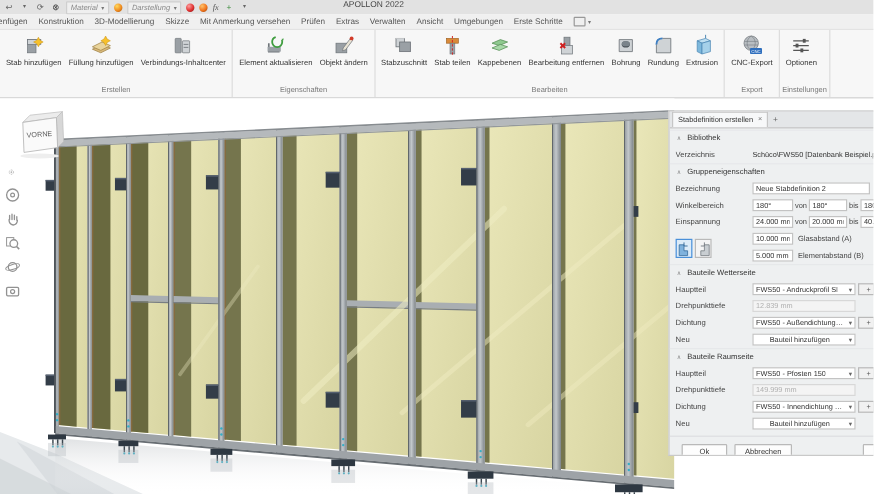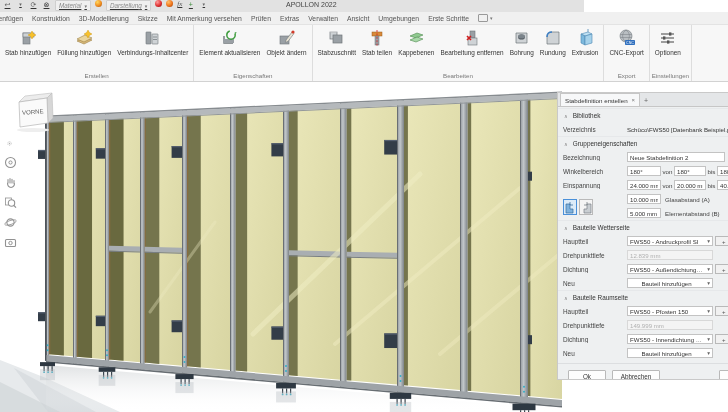--- a/index.html
+++ b/index.html
@@ -1,20 +1,20 @@
 <!DOCTYPE html>
 <html><head>
 <meta charset="utf-8">
 <style>
   html,body{margin:0;padding:0;}
   body{width:728px;height:412px;overflow:hidden;position:relative;background:#fff;
        font-family:"Liberation Sans",sans-serif;color:#333;-webkit-font-smoothing:antialiased;}
   
-  .titlebar{position:absolute;left:0;top:0;width:584px;height:12px;background:#e2e2e2;
-            display:flex;gap:4px;padding-left:3px;box-sizing:border-box;text-decoration:underline;}
+  .titlebar{position:absolute;left:0;top:0;width:728px;height:12px;background:#e2e2e2;
+            display:flex;align-items:center;gap:4px;padding-left:3px;box-sizing:border-box;}
   .qa-icon{width:9px;height:9px;display:inline-flex;align-items:center;justify-content:center;
            font-size:7px;color:#666;line-height:1;}
   .qa-combo{height:9px;background:#efefef;border:1px solid #cfcfcf;border-radius:1px;
             display:inline-flex;align-items:center;gap:3px;padding:0 3px;font-size:6.3px;
             color:#8a8a8a;font-style:italic;}
   .qa-combo .arr{font-size:5px;color:#777;font-style:normal;}
   .sphere{width:7px;height:7px;border-radius:50%;display:inline-block;}
   .sph-a{background:radial-gradient(circle at 35% 30%,#ffd95e,#ef8c20 55%,#a24f0c);}
   .sph-b{background:radial-gradient(circle at 35% 30%,#ff9d9d,#e03232 55%,#7e0f0f);}
   .sph-c{background:radial-gradient(circle at 35% 30%,#ffc36b,#f0741d 55%,#8f3b05);}

